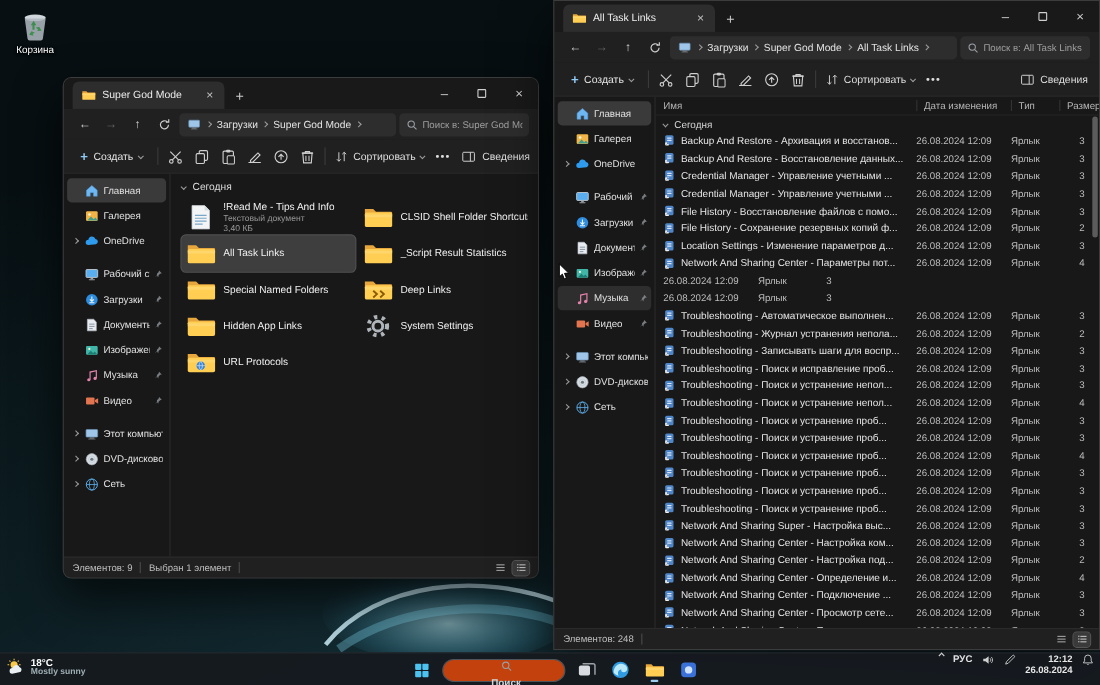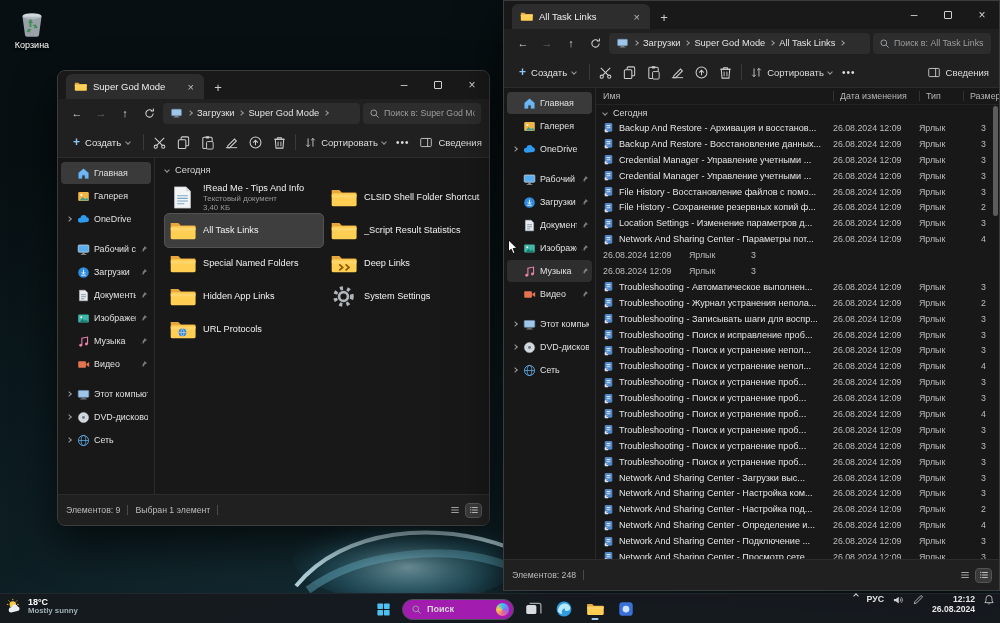--- a/index.html
+++ b/index.html
@@ -81,36 +81,36 @@
 .c-size{width:36px;flex:none;text-align:right;padding-right:13px;}
 .grp-r{height:15px;display:flex;align-items:center;gap:6px;padding-left:7px;font-size:9px;color:#d6d6d6;flex:none;}
 .rows-wrap{flex:1;overflow:hidden;}
 .frow{height:15.9px;display:flex;align-items:center;padding-left:7px;}
 .frow-ic{width:11px;height:11px;flex:none;}
 .frow .name-txt{font-size:9.1px;color:#e5e5e5;white-space:nowrap;overflow:hidden;}
 .frow .c-date,.frow .c-type,.frow .c-size{font-size:8.8px;color:#bdbdbd;}
 .vscroll{position:absolute;right:1px;top:18px;bottom:2px;width:5px;}
 .vthumb{position:absolute;top:0;width:5px;height:110px;background:#5c5c5c;border-radius:3px;}
 
-.statusbar{height:31px;border-top:1px solid #2c2c2c;background:#202020;display:flex;align-items:center;gap:7px;padding:0 8px;font-size:8.7px;color:#bdbdbd;flex:none;}
+.statusbar{height:19px;border-top:1px solid #2c2c2c;background:#202020;display:flex;align-items:center;gap:7px;padding:0 8px;font-size:8.7px;color:#bdbdbd;flex:none;}
 .st-sep{width:1px;height:10px;background:#4a4a4a;}
 .st-right{margin-left:auto;display:flex;gap:4px;}
 .view-toggle{width:15px;height:13px;border-radius:3px;display:flex;align-items:center;justify-content:center;}
 .view-toggle.active{background:#3a3a3a;outline:1px solid #555;}
 .view-toggle .icon{width:10px;height:10px;}
 
 .taskbar{position:absolute;left:0;right:0;top:593px;height:30px;background:rgba(22,26,31,.96);border-top:1px solid rgba(255,255,255,.06);z-index:5;font-weight:bold;}
 .tb-weather{position:absolute;left:6px;top:3px;display:flex;align-items:center;gap:5px;}
 .tb-weather .icon{width:17px;height:17px;}
 .w-temp{font-size:9px;color:#fff;line-height:1.15;}
 .w-cond{font-size:7.8px;color:#9fb0b5;line-height:1.15;}
 .tb-center{position:absolute;left:371px;top:0;height:30px;display:flex;align-items:center;gap:7px;}
 .start-btn{width:24px;height:24px;border-radius:4px;display:flex;align-items:center;justify-content:center;}
 .start-btn .icon{width:15px;height:15px;}
-.tb-search{width:112px;height:21px;border-radius:11px;background:#a21caf;border:1px solid #4d545c;display:flex;align-items:center;gap:5px;padding:0 4px 0 8px;}
+.tb-search{width:112px;height:21px;border-radius:11px;background:#c2410c;border:1px solid #4d545c;display:flex;align-items:center;gap:5px;padding:0 4px 0 8px;flex-direction:column;}
 .tb-search .icon{width:11px;height:11px;}
 .tb-search .s-lbl{font-size:9px;color:#d6d6d6;flex:1;}
 .s-bing{width:13px;height:13px;border-radius:50%;background:conic-gradient(#35c3f3,#8a6cf0,#f06292,#f7c948,#35c3f3);flex:none;}
 .tb-app{width:24px;height:24px;border-radius:4px;display:flex;align-items:center;justify-content:center;position:relative;}
 .tb-app .icon{width:18px;height:18px;}
 .tb-app .run{position:absolute;bottom:1px;left:50%;transform:translateX(-50%);width:7px;height:2px;border-radius:2px;background:#9ccdf0;}
 .tray{position:absolute;right:5px;top:0;height:30px;display:flex;align-items:flex-start;gap:8px;}
 .tray .icon{width:12px;height:12px;}
 .tray-lang{font-size:8.8px;color:#e0e0e0;}
 .tray-time{text-align:right;line-height:1.2;font-size:8.6px;color:#e6e6e6;}
@@ -1288,21 +1288,21 @@
               <span class="c-name">
                 <span class="icon frow-ic">
                   <svg viewBox="0 0 16 16">
                     <rect x="2.5" y="1.5" width="11" height="12.5" rx="2" fill="#4e86c9"></rect>
                     <rect x="5" y="4.5" width="6" height="1.6" rx=".8" fill="#d8e6f8"></rect>
                     <rect x="5" y="7.5" width="6" height="1.6" rx=".8" fill="#d8e6f8"></rect>
                     <rect x="2.5" y="10.5" width="5" height="4.5" rx="1" fill="#f2f2f2"></rect>
                     <path d="M4.4 13.6l2.2-2.2M4.6 11.3h2.1v2.1" stroke="#2e5d9e" stroke-width=".9" fill="none"></path>
                   </svg>
                 </span>
-                <span class="name-txt">Network And Sharing Center - Загрузки выс...</span>
+                <span class="name-txt">Network And Sharing Super - Настройка выс...</span>
               </span>
               <span class="c-date">26.08.2024 12:09</span>
               <span class="c-type">Ярлык</span>
               <span class="c-size">3</span>
             </div>
             <div class="frow">
               <span class="c-name">
                 <span class="icon frow-ic">
                   <svg viewBox="0 0 16 16">
                     <rect x="2.5" y="1.5" width="11" height="12.5" rx="2" fill="#4e86c9"></rect>

